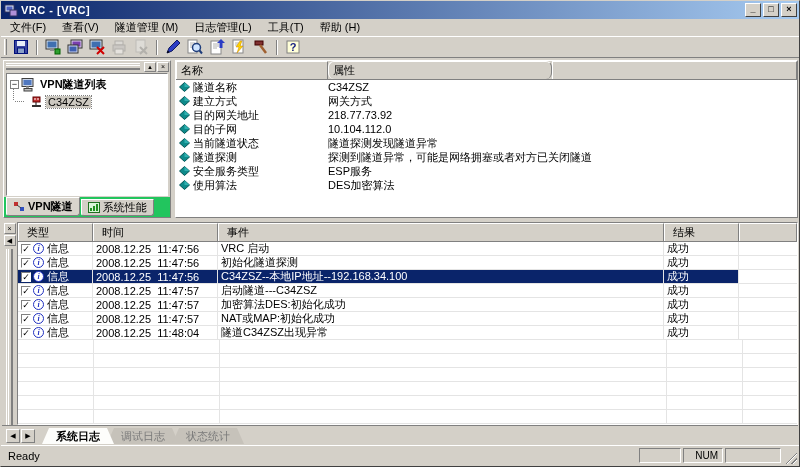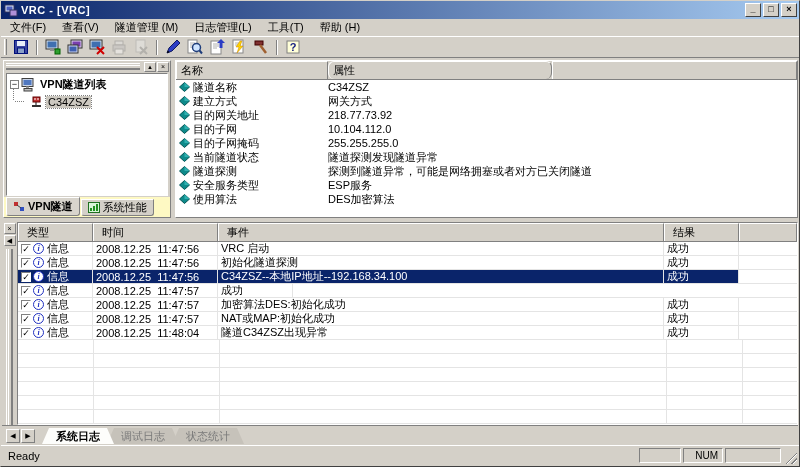--- a/index.html
+++ b/index.html
@@ -33,21 +33,21 @@
   .lp-grip-lines { flex:1; height:7px; border-top:3px double #fff; box-shadow:0 -1px 0 #808080 inset; border-bottom:1px solid #808080; margin-right:3px; }
   .lp-btn { width:12px; height:10px; background:#d4d0c8; border:1px solid; border-color:#fff #808080 #808080 #fff; font-size:7px; line-height:8px; text-align:center; margin-left:1px; }
   .tree-box { flex:1; margin:1px 2px; background:#fff; border:1px solid; border-color:#808080 #fff #fff #808080; overflow:hidden; position:relative; padding:2px 0 0 2px; }
   .tree-root-row { display:flex; align-items:center; height:17px; }
   .expand-box { width:9px; height:9px; border:1px solid #808080; background:#fff; font-size:9px; line-height:7px; text-align:center; margin:0 2px 0 1px; flex:0 0 9px; }
   .tree-root-label { font-weight:bold; margin-left:3px; white-space:nowrap; }
   .tree-child-row { display:flex; align-items:center; height:17px; padding-left:21px; position:relative; }
   .tree-vline { position:absolute; left:6px; top:14px; height:12px; border-left:1px dotted #808080; }
   .tree-child-row::before { content:''; position:absolute; left:6px; top:8px; width:9px; border-top:1px dotted #808080; }
   .tree-child-label { margin-left:3px; padding:0 2px; background:#cdc9c1; outline:1px dotted #808080; white-space:nowrap; }
-  .lp-tabs { flex:0 0 20px; display:flex; align-items:flex-end; padding:0 0 1px 2px; background:#fef9c3; }
+  .lp-tabs { flex:0 0 20px; display:flex; align-items:flex-end; padding:0 0 1px 2px; background:#22c55e; }
   .lp-tab { height:17px; display:flex; align-items:center; gap:3px; padding:0 6px; border:1px solid #808080; border-top:1px solid #fff; border-left-color:#fff; background:#d4d0c8; margin-right:1px; border-radius:0 0 3px 3px; color:#000; }
   .lp-tab.active { height:19px; font-weight:bold; background:#d8d4cc; }
 
   .v-gap { width:4px; flex:0 0 4px; }
 
   
   .prop-panel { flex:1; border:1px solid; border-color:#fff #808080 #808080 #fff; background:#c4b5fd; display:flex; flex-direction:column; overflow:hidden; }
   .prop-header { flex:0 0 16px; display:flex; background:#d4d0c8; border-bottom:1px solid #808080; }
   .ph-cell { border-top:1px solid #fff; border-left:1px solid #fff; border-right:1px solid #808080; padding:1px 4px; white-space:nowrap; overflow:hidden; }
   .ph-name { width:152px; flex:0 0 152px; }
@@ -360,30 +360,20 @@
             <span class="pr-name">
               <svg width="11" height="10" viewBox="0 0 11 10">
                 <polygon points="5.5,0.5 10.5,5 5.5,9.5 0.5,5" fill="#0e8a8a" stroke="#045454"></polygon>
                 <polygon points="5.5,0.5 10.5,5 5.5,5" fill="#2fb0b0"></polygon>
               </svg>
               <span>目的子网</span>
             </span>
             <span class="pr-value">10.104.112.0</span>
           </div>
 
-          <div class="prop-row">
-            <span class="pr-name">
-              <svg width="11" height="10" viewBox="0 0 11 10">
-                <polygon points="5.5,0.5 10.5,5 5.5,9.5 0.5,5" fill="#0e8a8a" stroke="#045454"></polygon>
-                <polygon points="5.5,0.5 10.5,5 5.5,5" fill="#2fb0b0"></polygon>
-              </svg>
-              <span>目的子网掩码</span>
-            </span>
-            <span class="pr-value">255.255.255.0</span>
-          </div>
 
           <div class="prop-row">
             <span class="pr-name">
               <svg width="11" height="10" viewBox="0 0 11 10">
                 <polygon points="5.5,0.5 10.5,5 5.5,9.5 0.5,5" fill="#0e8a8a" stroke="#045454"></polygon>
                 <polygon points="5.5,0.5 10.5,5 5.5,5" fill="#2fb0b0"></polygon>
               </svg>
               <span>当前隧道状态</span>
             </span>
             <span class="pr-value">隧道探测发现隧道异常</span>
@@ -480,20 +470,21 @@
               <span class="lc w-fill"></span>
             </div>
 
             <div class="log-row">
               <span class="lc w-type">
                 <span class="checkbox">✓</span>
                 <span class="info-ic">i</span>
                 <span>信息</span>
               </span>
               <span class="lc w-time">2008.12.25  11:47:57</span>
+              <span class="lc w-event">启动隧道---C34ZSZ</span>
               <span class="lc w-result">成功</span>
               <span class="lc w-fill"></span>
             </div>
 
             <div class="log-row">
               <span class="lc w-type">
                 <span class="checkbox">✓</span>
                 <span class="info-ic">i</span>
                 <span>信息</span>
               </span>

